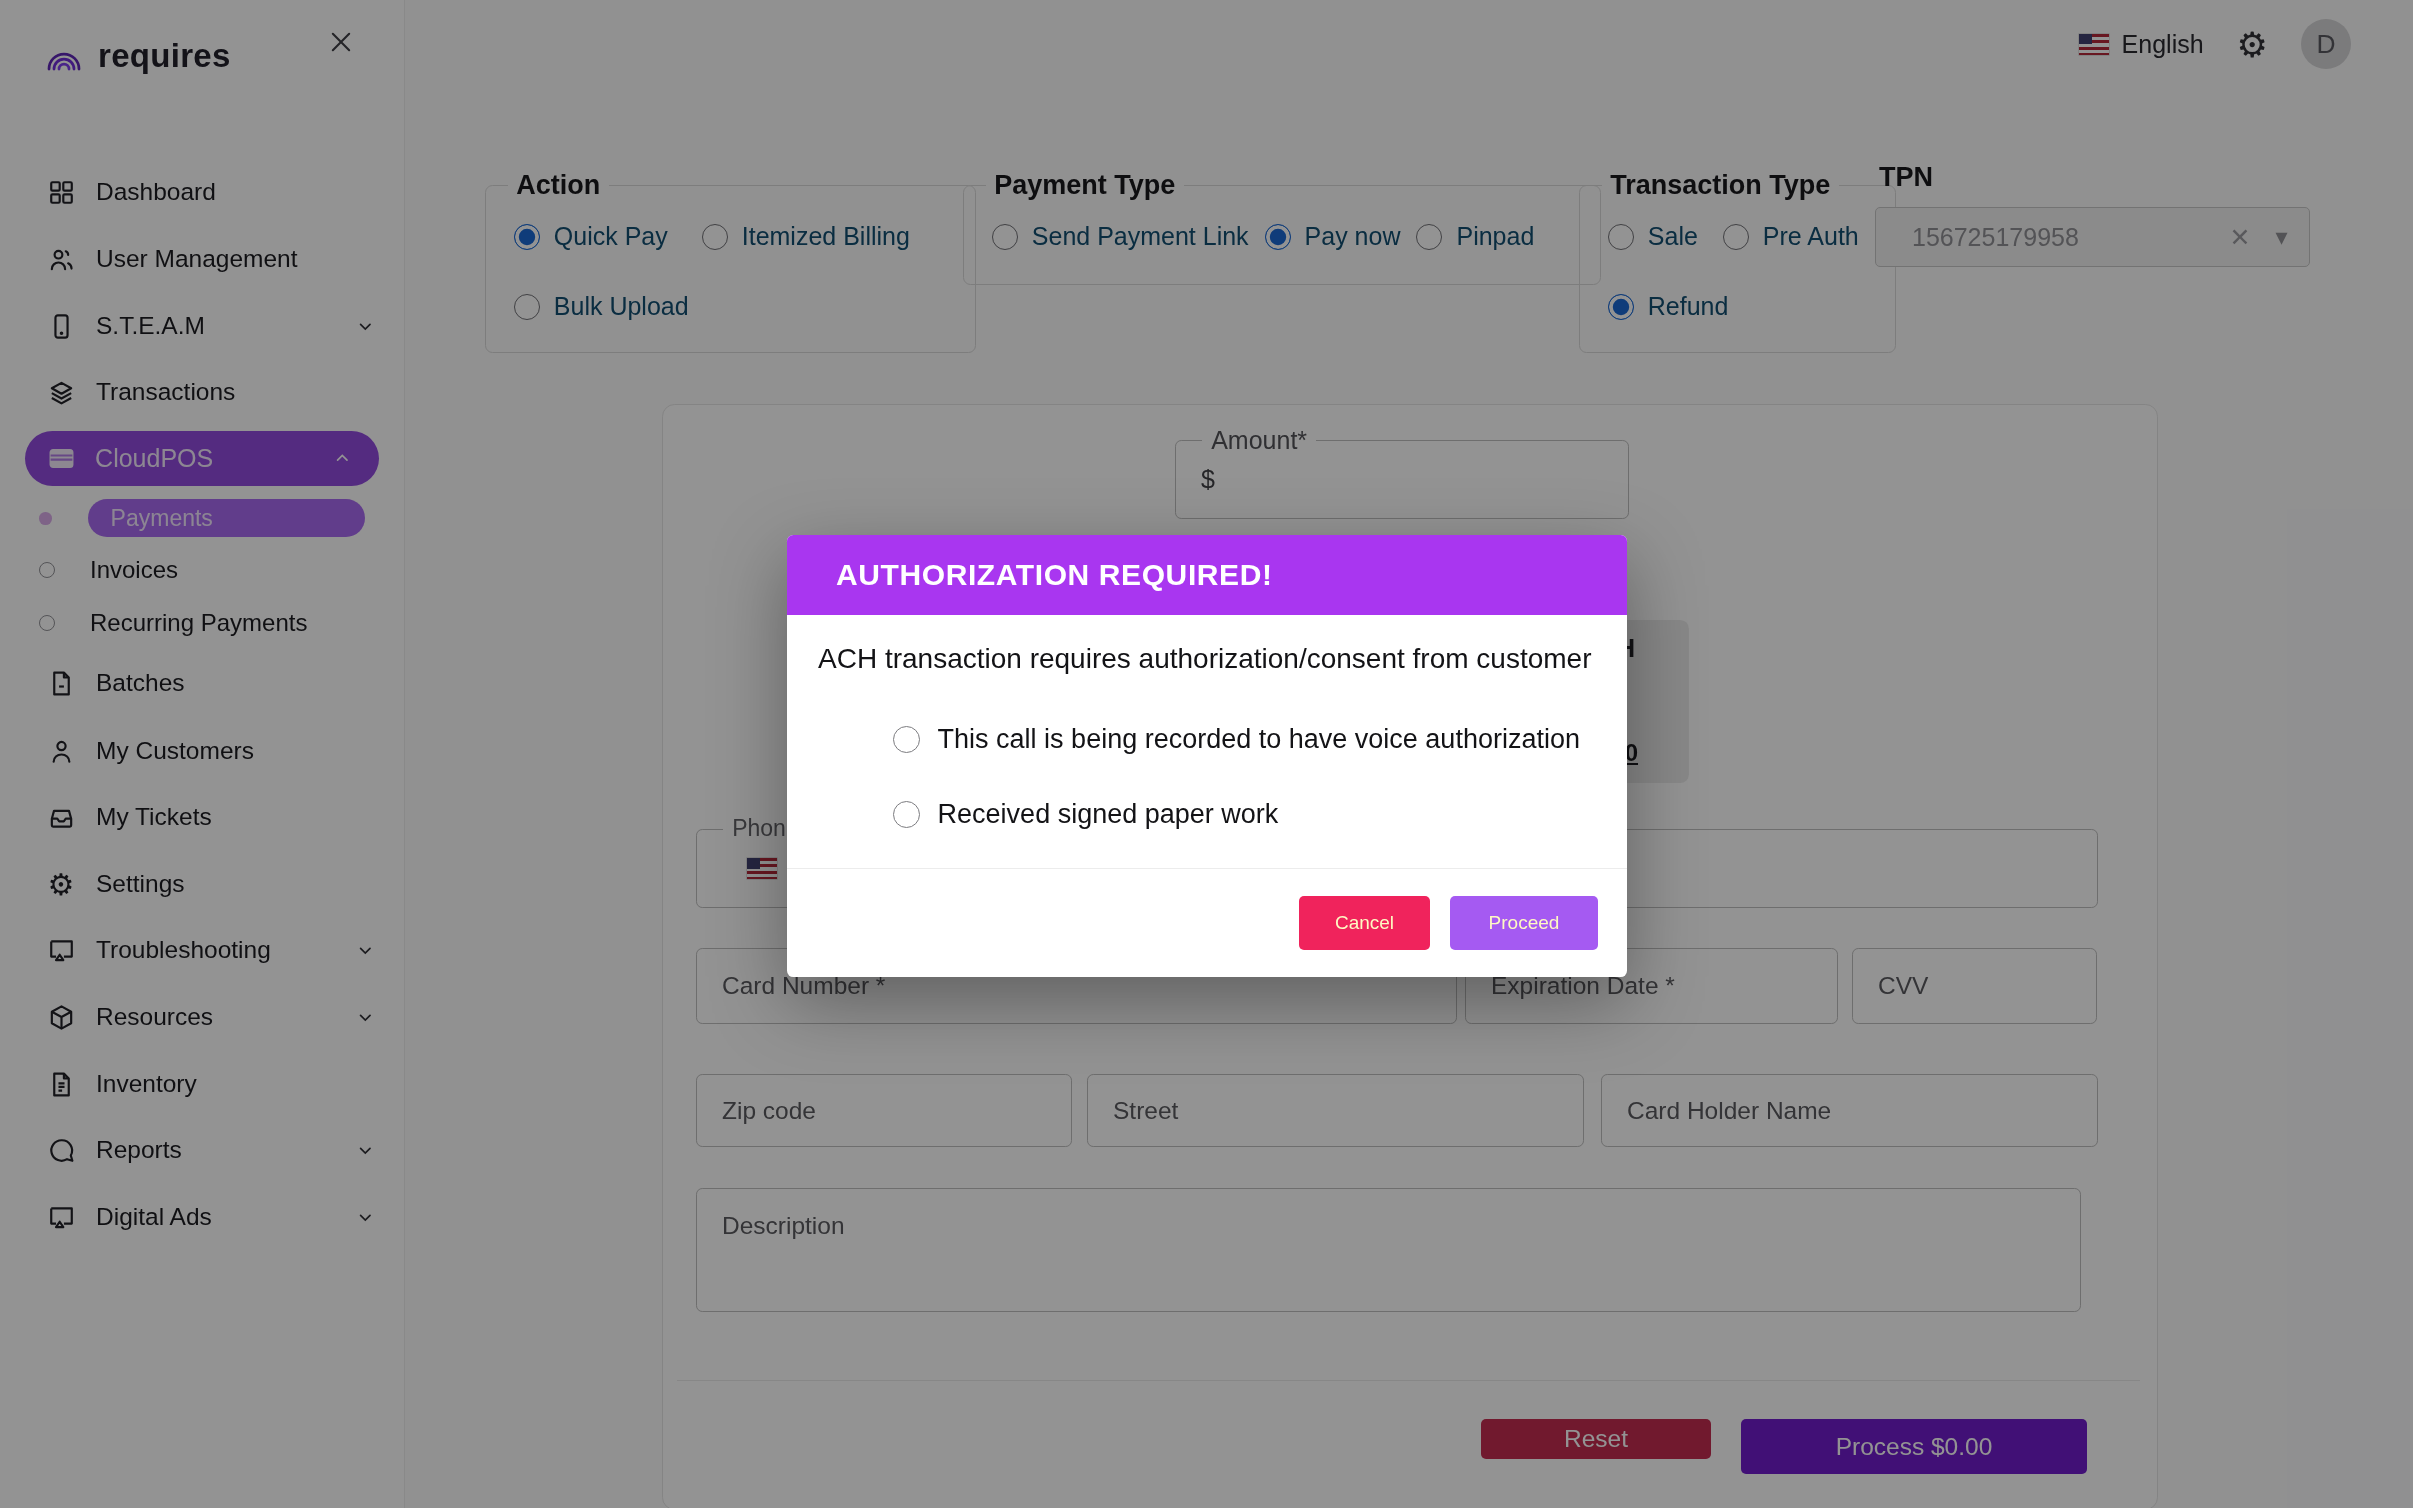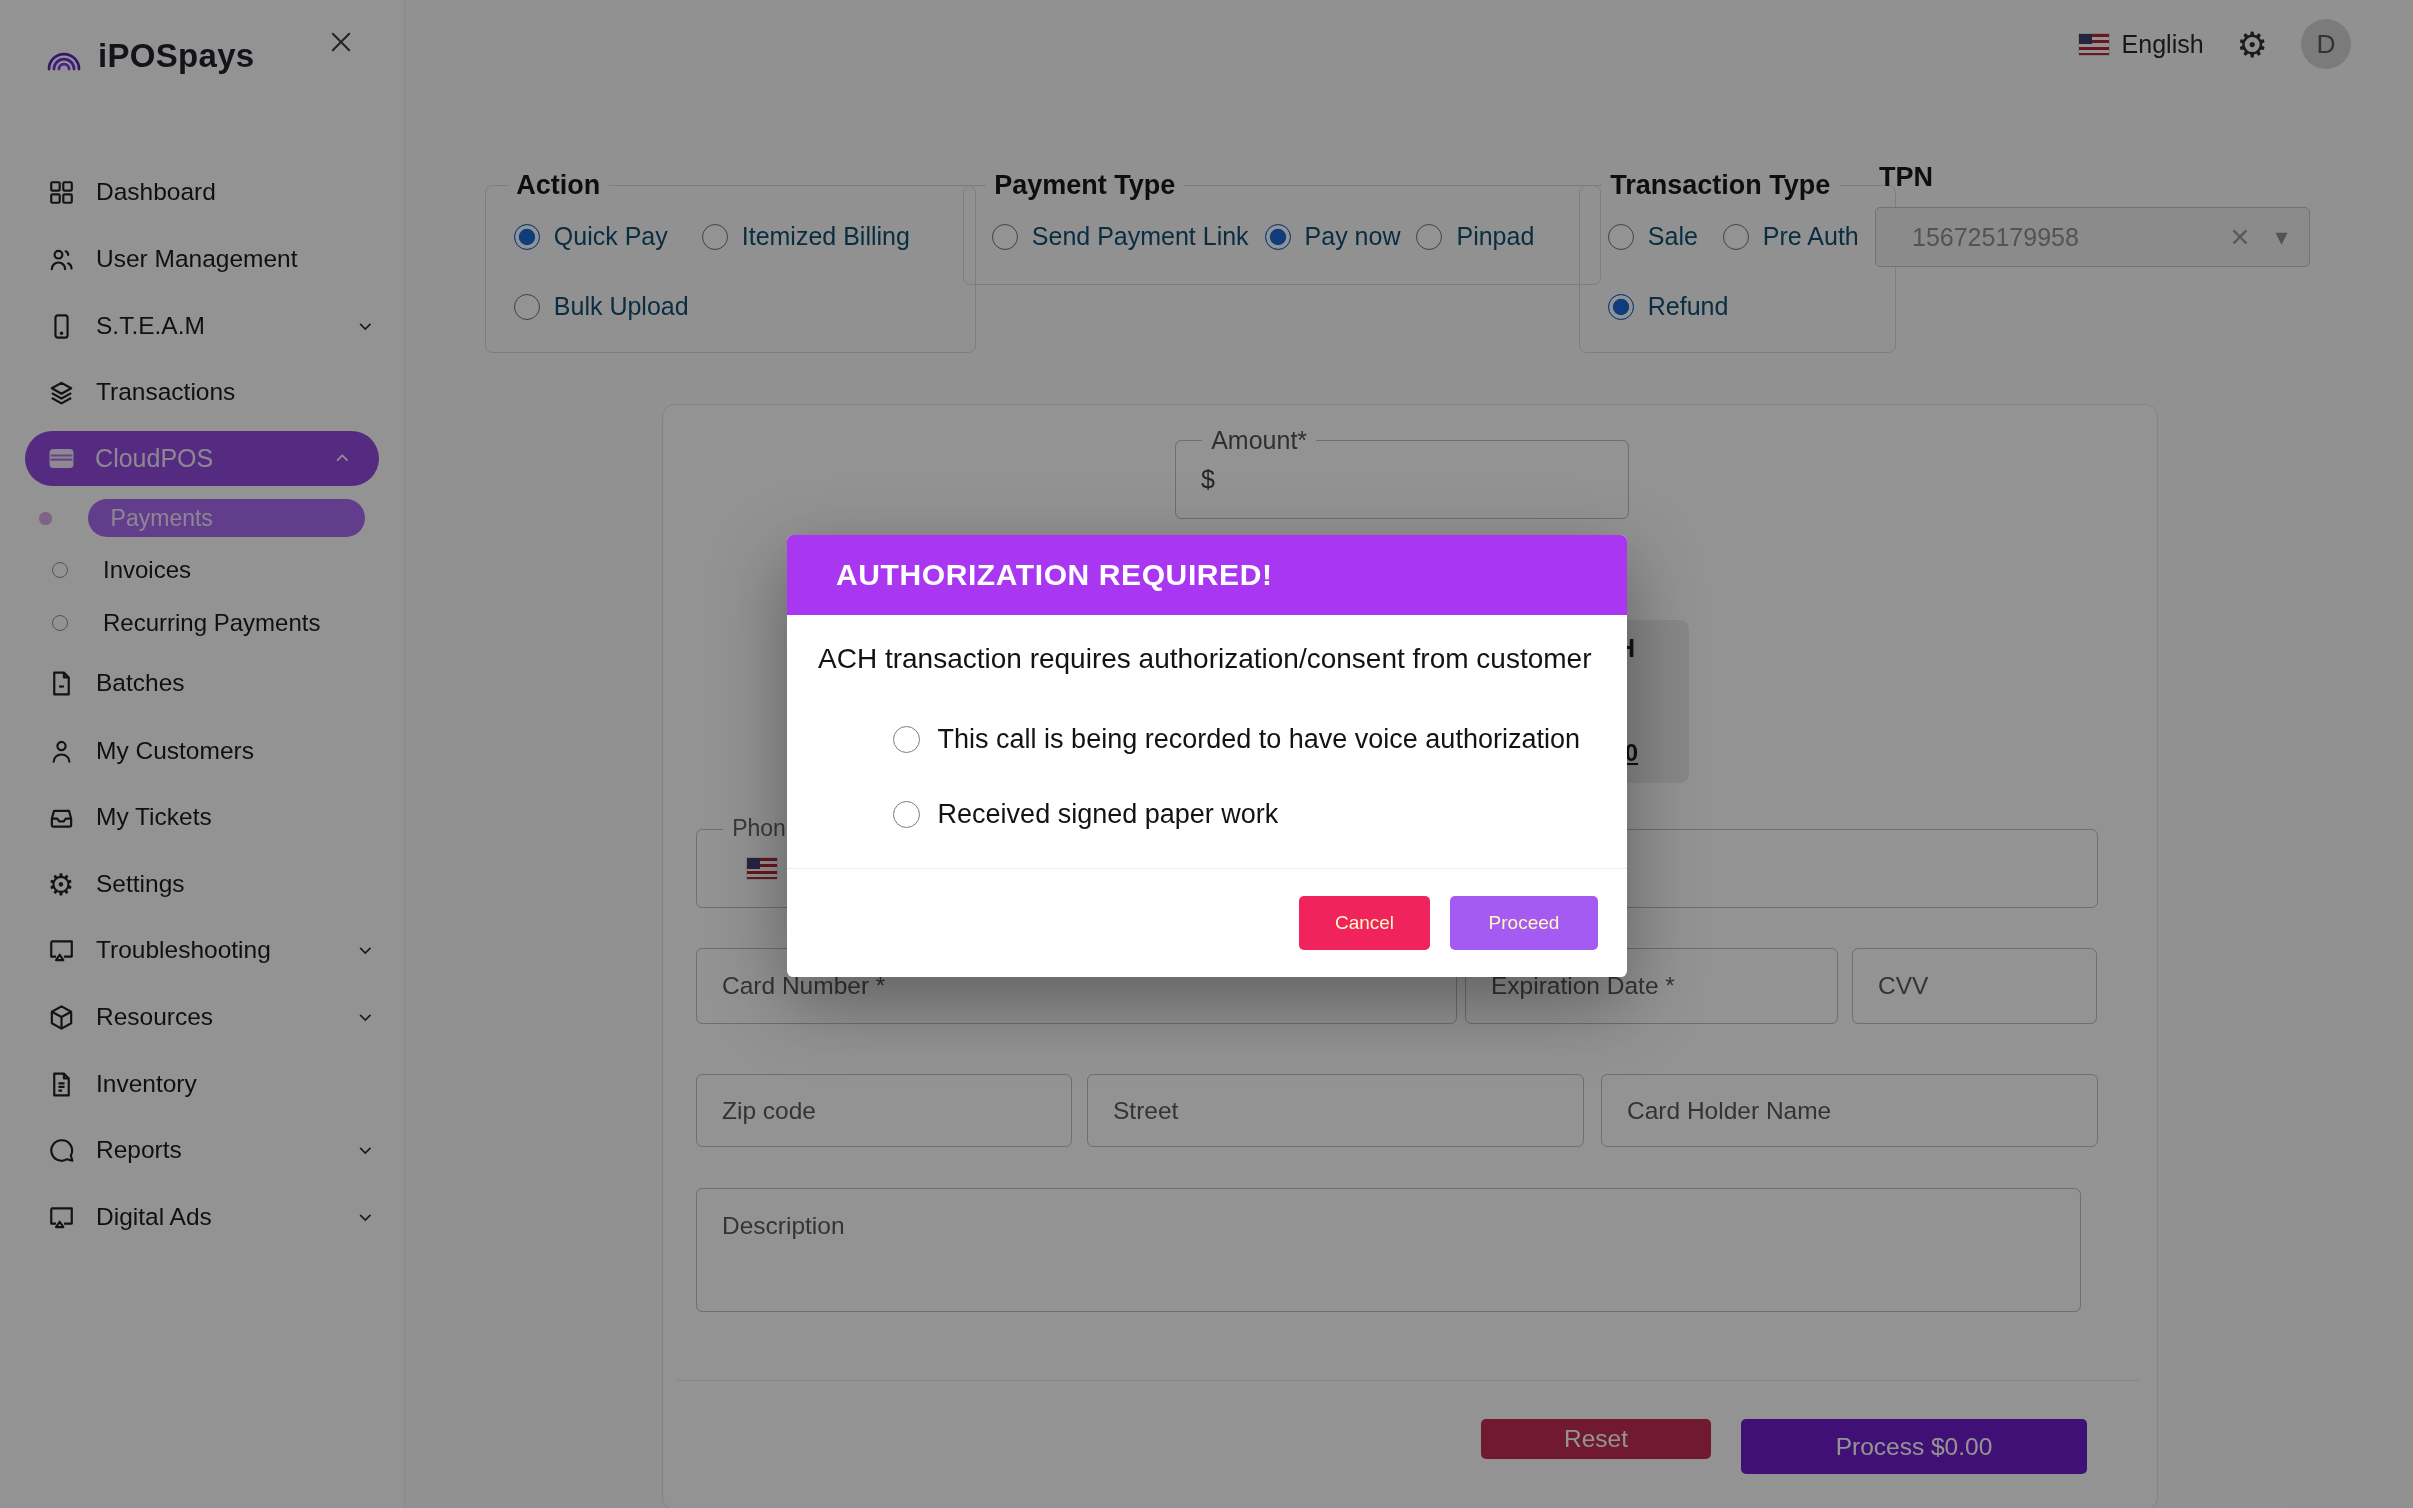--- a/index.html
+++ b/index.html
@@ -20,21 +20,21 @@
   .nav-row .lbl{margin-left:20px;font-size:24.5px;font-weight:500;color:#17171c;white-space:nowrap;}
   .nav-row .chev{margin-left:auto;display:flex;}
   .pill-main{left:24.5px;top:431px;width:354px;height:55px;background:#8f46de;border-radius:28px;
     display:flex;align-items:center;padding:0 25px 0 22.6px;cursor:pointer;}
   .pill-main .lbl{margin-left:19px;font-size:25px;font-weight:500;color:#f4eafe;}
   .pill-main .chev{margin-left:auto;display:flex;}
   .pill-sub{left:88px;top:499px;width:277px;height:38px;background:#a767f0;border-radius:19px;
     display:flex;align-items:center;padding:0 22.6px;cursor:pointer;}
   .pill-sub .lbl{font-size:23px;font-weight:500;color:#f3e6ff;}
   .sub-dot{left:39px;top:512px;width:12.6px;height:12.6px;border-radius:50%;background:#d9a9ea;}
-  .sub-row{left:0;width:405px;height:53px;display:flex;align-items:center;padding-left:52px;cursor:pointer;}
+  .sub-row{left:0;width:405px;height:53px;display:flex;align-items:center;padding-left:39px;cursor:pointer;}
   .sub-row .ring{width:14px;height:14px;border-radius:50%;border:1.9px solid #8f8f94;flex:none;}
   .sub-row .lbl{margin-left:35px;font-size:24px;font-weight:500;color:#17171c;white-space:nowrap;}
 
   
   #topbar{left:405px;top:0;width:2009px;height:88px;display:flex;align-items:center;justify-content:flex-end;
     padding-right:63px;gap:33px;z-index:1;}
   .lang{display:flex;align-items:center;gap:12.6px;cursor:pointer;}
   .lang .lbl{font-size:25px;font-weight:500;color:#24242a;}
   .flag{width:30px;height:21px;background:repeating-linear-gradient(#b22234 0 3.1px,#ffffff 3.1px 6.3px);position:relative;flex:none;box-shadow:0 0 0 0.6px #d0d0d0;}
   .flag::after{content:"";position:absolute;left:0;top:0;width:13.2px;height:10.7px;background:#3c3b6e;}
@@ -113,21 +113,21 @@
 
 <div id="sidebar" class="abs">
   <div class="abs logo-row">
     <span>
       <svg width="40" height="33" viewBox="0 0 64 52">
         <path d="M8 46a24 24 0 0 1 48 0" fill="none" stroke="#5b21b6" stroke-width="4.4" stroke-linecap="round"></path>
         <path d="M16 46a16 16 0 0 1 32 0" fill="none" stroke="#6d28d9" stroke-width="4.4" stroke-linecap="round"></path>
         <path d="M24 46a8 8 0 0 1 16 0" fill="none" stroke="#7c3aed" stroke-width="4.4" stroke-linecap="round"></path>
       </svg>
     </span>
-    <span class="logo-text">iPOSpays</span>
+    <span class="logo-text">requires</span>
   </div>
   <div class="abs close-x">
     <svg width="28" height="28" viewBox="0 0 24 24">
         <path d="M5 5l14 14M19 5L5 19" stroke="#3a3a40" stroke-width="1.8" stroke-linecap="round"></path>
       </svg>
   </div>
 
   <div class="abs nav-row" style="top:163px">
     <span class="ic">
       <svg width="29" height="29" viewBox="0 0 24 24" fill="none" stroke="#1c1c22" stroke-width="1.8">

